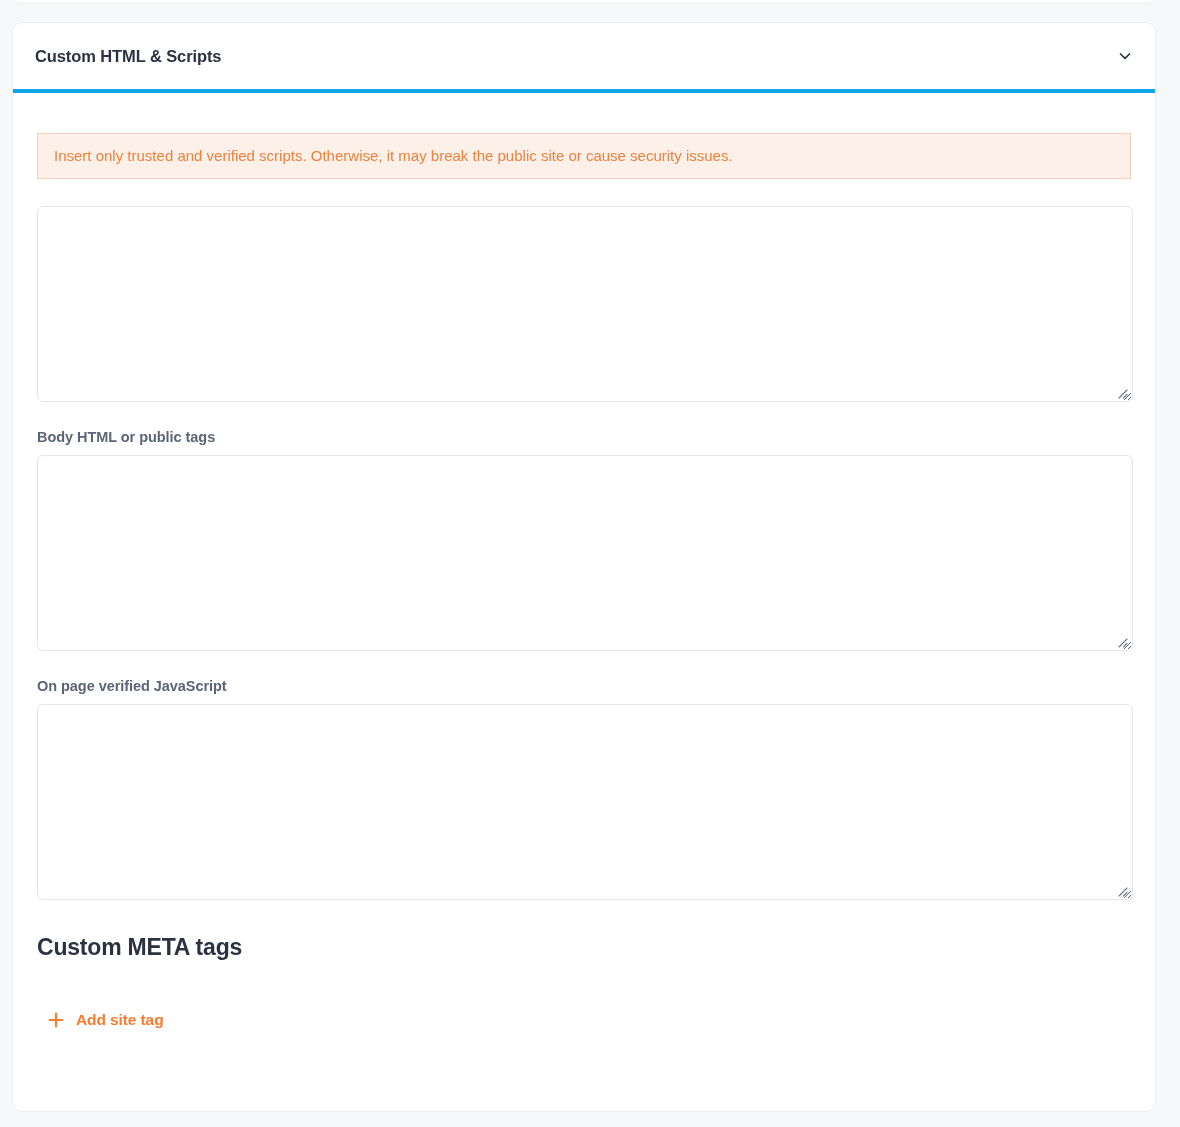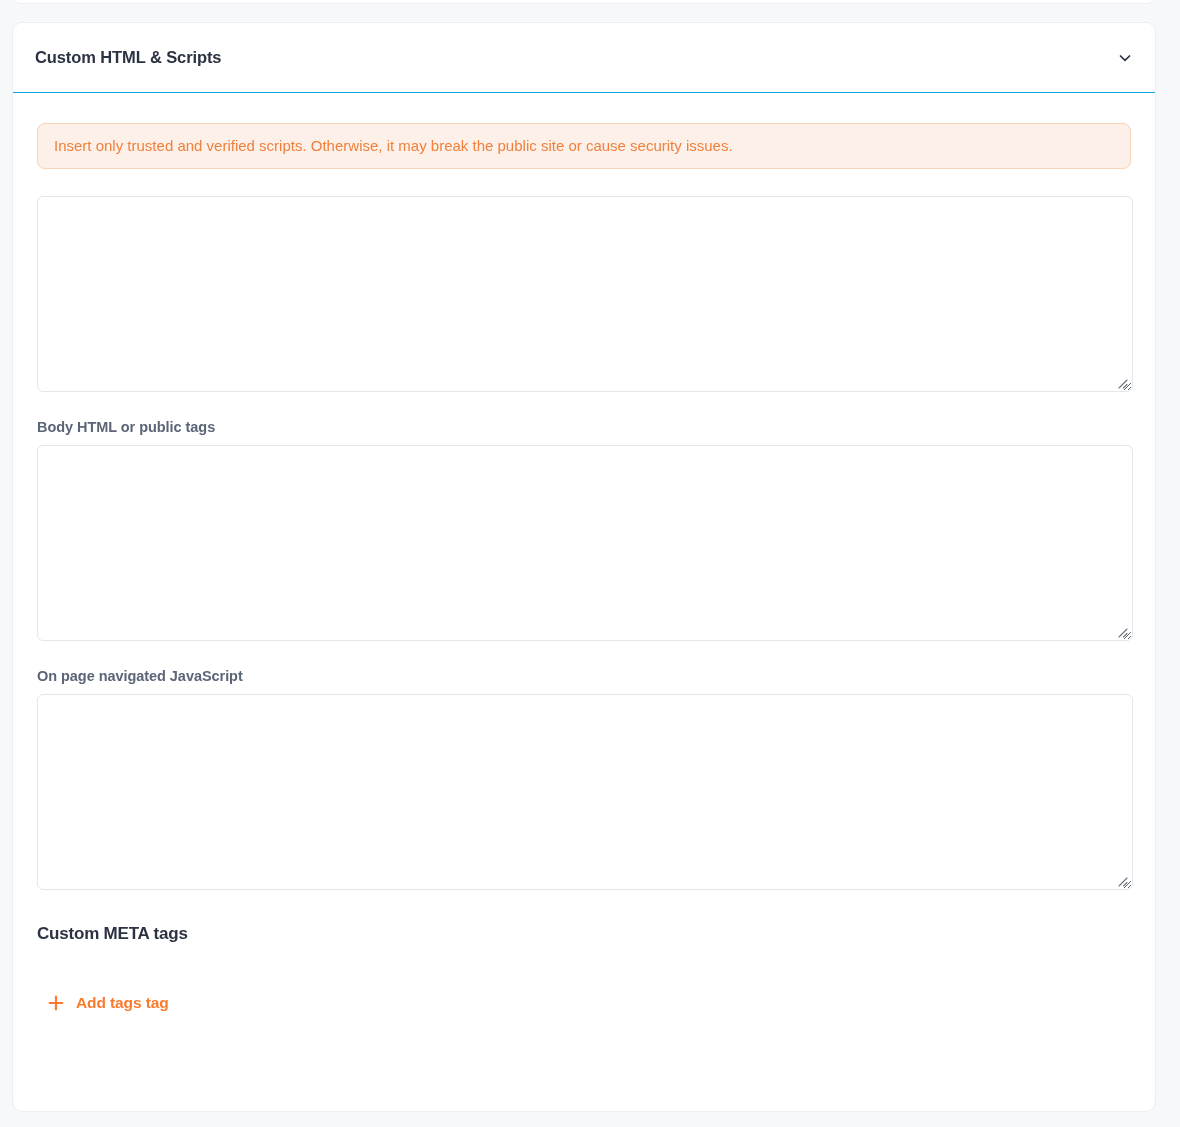--- a/index.html
+++ b/index.html
@@ -35,21 +35,21 @@
     width: 1144px;
     height: 1090px;
     background: #ffffff;
     border: 1px solid #eceef2;
     border-radius: 10px;
   }
 
   .card-header {
     position: relative;
     height: 70px;
-    border-bottom: 1px solid #0ea5e9;
+    border-bottom: 4px solid #0ea5e9;
     display: flex;
     align-items: center;
     padding: 0 22px 0 22px;
   }
 
   .card-title {
     font-size: 16.5px;
     font-weight: 700;
     color: #2b3242;
     letter-spacing: -0.1px;
@@ -70,24 +70,24 @@
     border: none;
     padding: 0;
   }
   .chevron-btn svg { display: block; }
 
   .card-body {
     padding: 24px 24px 0 24px;
   }
 
   .warning-banner {
-    margin-top: 6px;
+    margin-top: 16px;
     background: #fdf0e9;
     border: 1px solid #f8d2b8;
-    border-radius: 8px;
+    border-radius: 0;
     padding: 12px 16px;
     font-size: 15px;
     color: #f0803c;
     line-height: 1.35;
   }
 
   .field {
     margin-top: 27px;
   }
   .field-label {
@@ -121,21 +121,21 @@
     position: absolute;
     right: 3px;
     bottom: 3px;
     width: 14px;
     height: 14px;
     pointer-events: none;
   }
 
   .section-heading {
     margin-top: 34px;
-    font-size: 17px;
+    font-size: 23px;
     font-weight: 700;
     color: #2b3242;
     letter-spacing: -0.2px;
   }
 
   .add-row {
     margin-top: 44px;
     display: flex;
     align-items: center;
     gap: 11px;
@@ -197,36 +197,36 @@
         <textarea class="code-area" placeholder="" style=""></textarea>
         <span class="resize-grip">
           <svg width="14" height="14" viewBox="0 0 14 14" xmlns="http://www.w3.org/2000/svg" aria-hidden="true">
             <path d="M13 5 L5 13 M13 9.5 L9.5 13" stroke="#6b7280" stroke-width="1.1" stroke-linecap="round"></path>
           </svg>
         </span>
       </div>
     </div>
 
     <div class="field">
-      <div class="field-label">On page navigated JavaScript</div>
+      <div class="field-label">On page verified JavaScript</div>
       <div class="textarea-wrap">
         <textarea class="code-area" placeholder="" style=""></textarea>
         <span class="resize-grip">
           <svg width="14" height="14" viewBox="0 0 14 14" xmlns="http://www.w3.org/2000/svg" aria-hidden="true">
             <path d="M13 5 L5 13 M13 9.5 L9.5 13" stroke="#6b7280" stroke-width="1.1" stroke-linecap="round"></path>
           </svg>
         </span>
       </div>
     </div>
 
     <h3 class="section-heading">Custom META tags</h3>
 
     <button class="add-row">
       <span>
         <svg class="plus-icon" viewBox="0 0 18 18" fill="none" xmlns="http://www.w3.org/2000/svg" aria-hidden="true">
           <path d="M9 2.6 V15.4 M2.6 9 H15.4" stroke="#f97b2e" stroke-width="2.2" stroke-linecap="round"></path>
         </svg>
       </span>
-      <span class="add-label">Add tags tag</span>
+      <span class="add-label">Add site tag</span>
     </button>
 
   </div>
 </section>
 
 </body></html>

